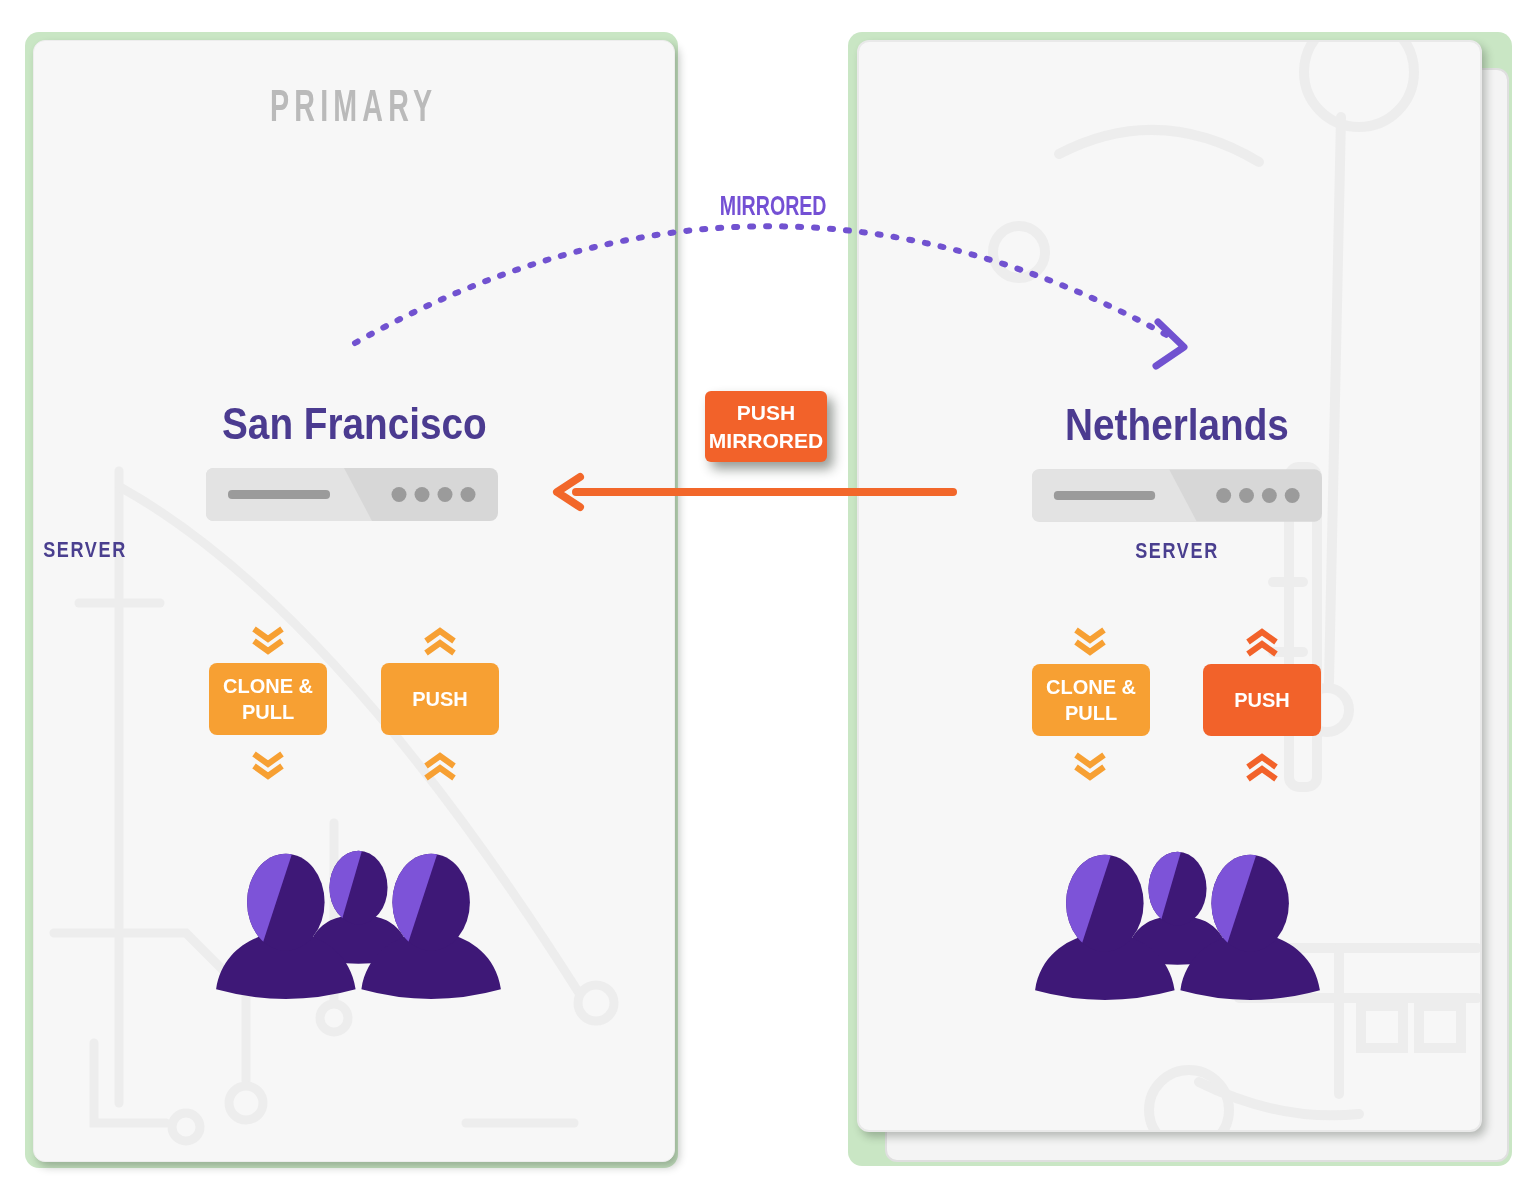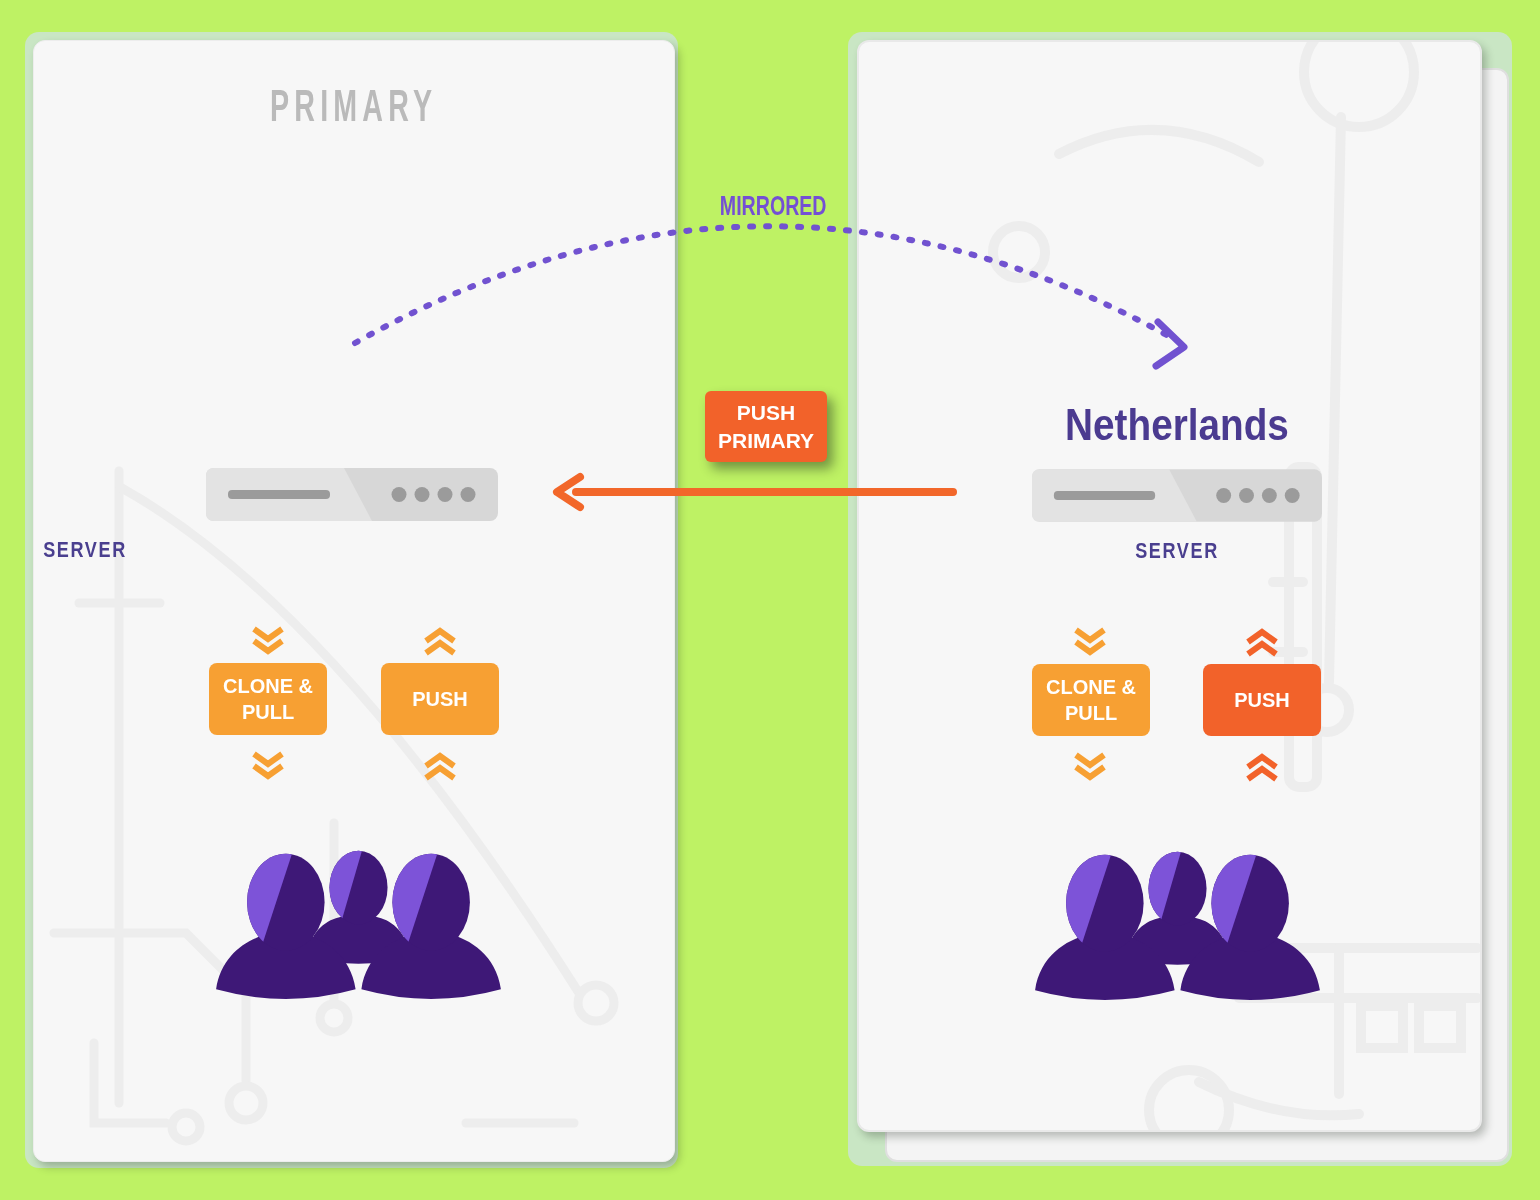--- a/index.html
+++ b/index.html
@@ -1,16 +1,16 @@
 <!DOCTYPE html>
 <html><head>
 <meta charset="utf-8">
 <style>
   html,body{margin:0;padding:0;background:#4A7150;}
-  #canvas{position:relative;width:1540px;height:1200px;background:#bef264;
+  #canvas{position:relative;width:1540px;height:1200px;background:#ffffff;
           font-family:"Liberation Sans","DejaVu Sans",sans-serif;overflow:hidden;}
 
   
   .frame{position:absolute;background:#C9E6C4;border-radius:14px;}
   .card{position:absolute;background:#F7F7F7;border-radius:12px;overflow:hidden;
         box-shadow:4px 5px 9px rgba(30,40,30,.28);}
   .card.main-left{border:1px solid #EDEDED;}
   .card.main-right{border:2px solid #E9E9E9;}
   .card.stacked{background:#F4F4F4;border:2px solid #DFDFDF;box-shadow:none;overflow:hidden;}
 
@@ -72,20 +72,23 @@
         <circle cx="300" cy="977" r="14"></circle>
         <circle cx="562" cy="962" r="18"></circle>
         <path d="M432 1082 L540 1082"></path>
       </g>
     </svg>
 
     <div class="card-header">
       <span class="hdr-inner">PRIMARY</span>
     </div>
 
+    <div class="location">
+      <span class="loc-inner">San Francisco</span>
+    </div>
 
     <svg class="server-svg" style="left:172px;top:427px;" width="292" height="53" viewBox="0 0 292 53">
       <rect x="0" y="0" width="292" height="53" rx="8" fill="#D7D7D7"></rect>
       <path d="M8 0 H138 L166 53 H8 Q0 53 0 45 V8 Q0 0 8 0 Z" fill="#E3E3E3"></path>
       <rect x="22" y="22" width="102" height="9" rx="4" fill="#9B9B9B"></rect>
       <circle cx="193" cy="26.5" r="7.5" fill="#9B9B9B"></circle>
       <circle cx="216" cy="26.5" r="7.5" fill="#9B9B9B"></circle>
       <circle cx="239" cy="26.5" r="7.5" fill="#9B9B9B"></circle>
       <circle cx="262" cy="26.5" r="7.5" fill="#9B9B9B"></circle>
     </svg>
@@ -282,15 +285,15 @@
     </g>
 
     <g>
       <line x1="576" y1="492" x2="953" y2="492" stroke="#F2672A" stroke-width="8" stroke-linecap="round"></line>
       <polyline points="580,477 557,492 580,507" fill="none" stroke="#F2672A" stroke-width="8" stroke-linecap="round" stroke-linejoin="round"></polyline>
     </g>
   </svg>
 
   <div class="mirrored-label">MIRRORED</div>
 
-  <div class="proxy-badge">PUSH PRIMARY</div>
+  <div class="proxy-badge">PUSH MIRRORED</div>
 
 </div>
 
 </body></html>

